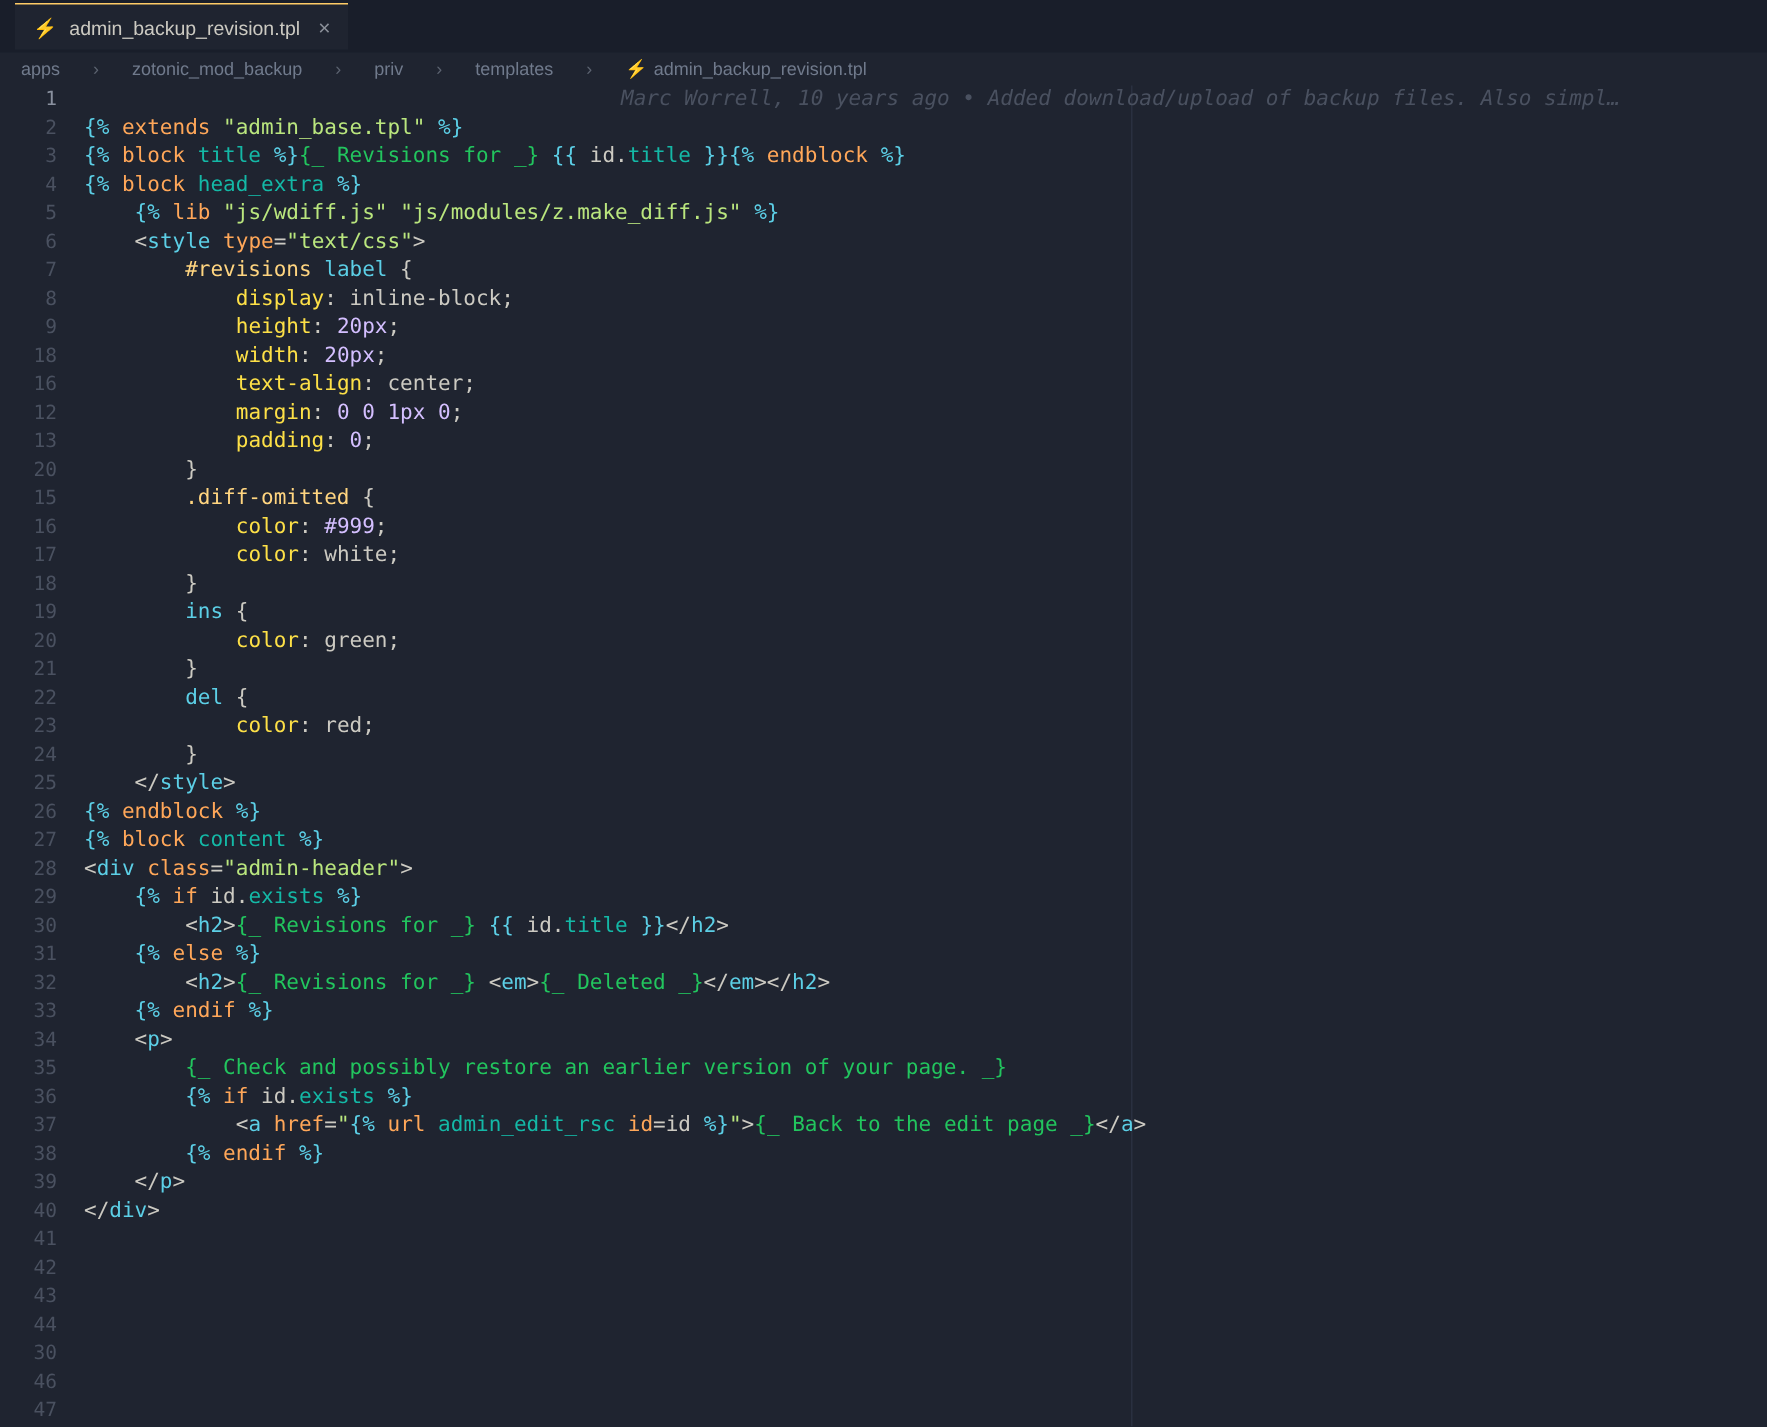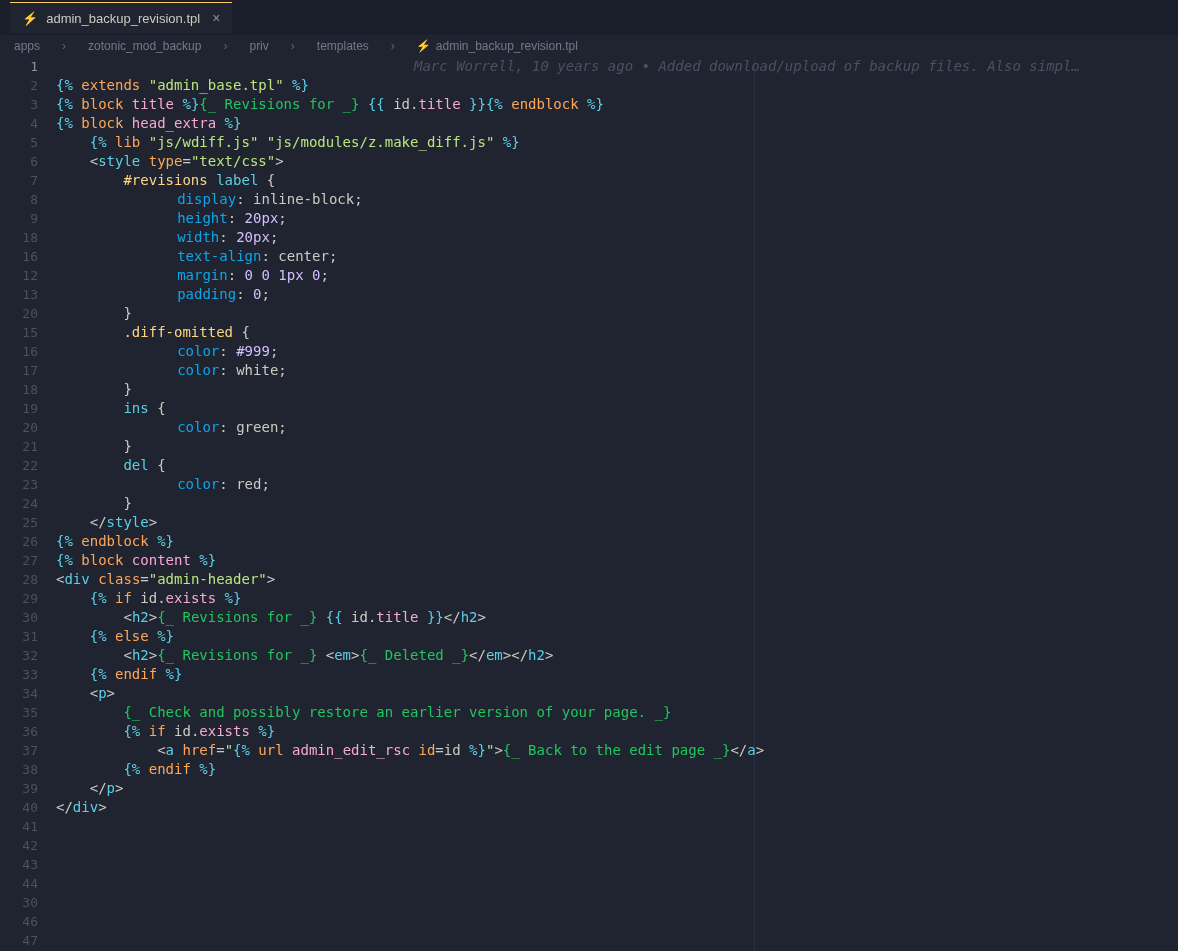--- a/index.html
+++ b/index.html
@@ -91,22 +91,22 @@
   left: 754px;
   top: 0;
   bottom: 0;
   width: 1px;
   background: #2a3040;
 }
 
 .tk-delim { color: #5ccfe6; }
 .tk-kw { color: #ffa759; margin-top: 32px; }
 .tk-str { color: #bae67e; }
-.tk-fn { color: #f9a8d4; }
-.tk-prop { color: #0ea5e9; margin-left: 20px; }
+.tk-fn { color: #14b8a6; }
+.tk-prop { color: #fde047; }
 .tk-val { color: #cccac2; }
 .tk-num { color: #d4bfff; }
 .tk-sel { color: #ffd580; margin-top: 10px; }
 .tk-tag { color: #5ccfe6; }
 .tk-attr { color: #ffa759; }
 .tk-punct { color: #cccac2; }
 .tk-txt { color: #22c55e; }
 .tk-var { color: #cccac2; }
 </style>
 </head>

